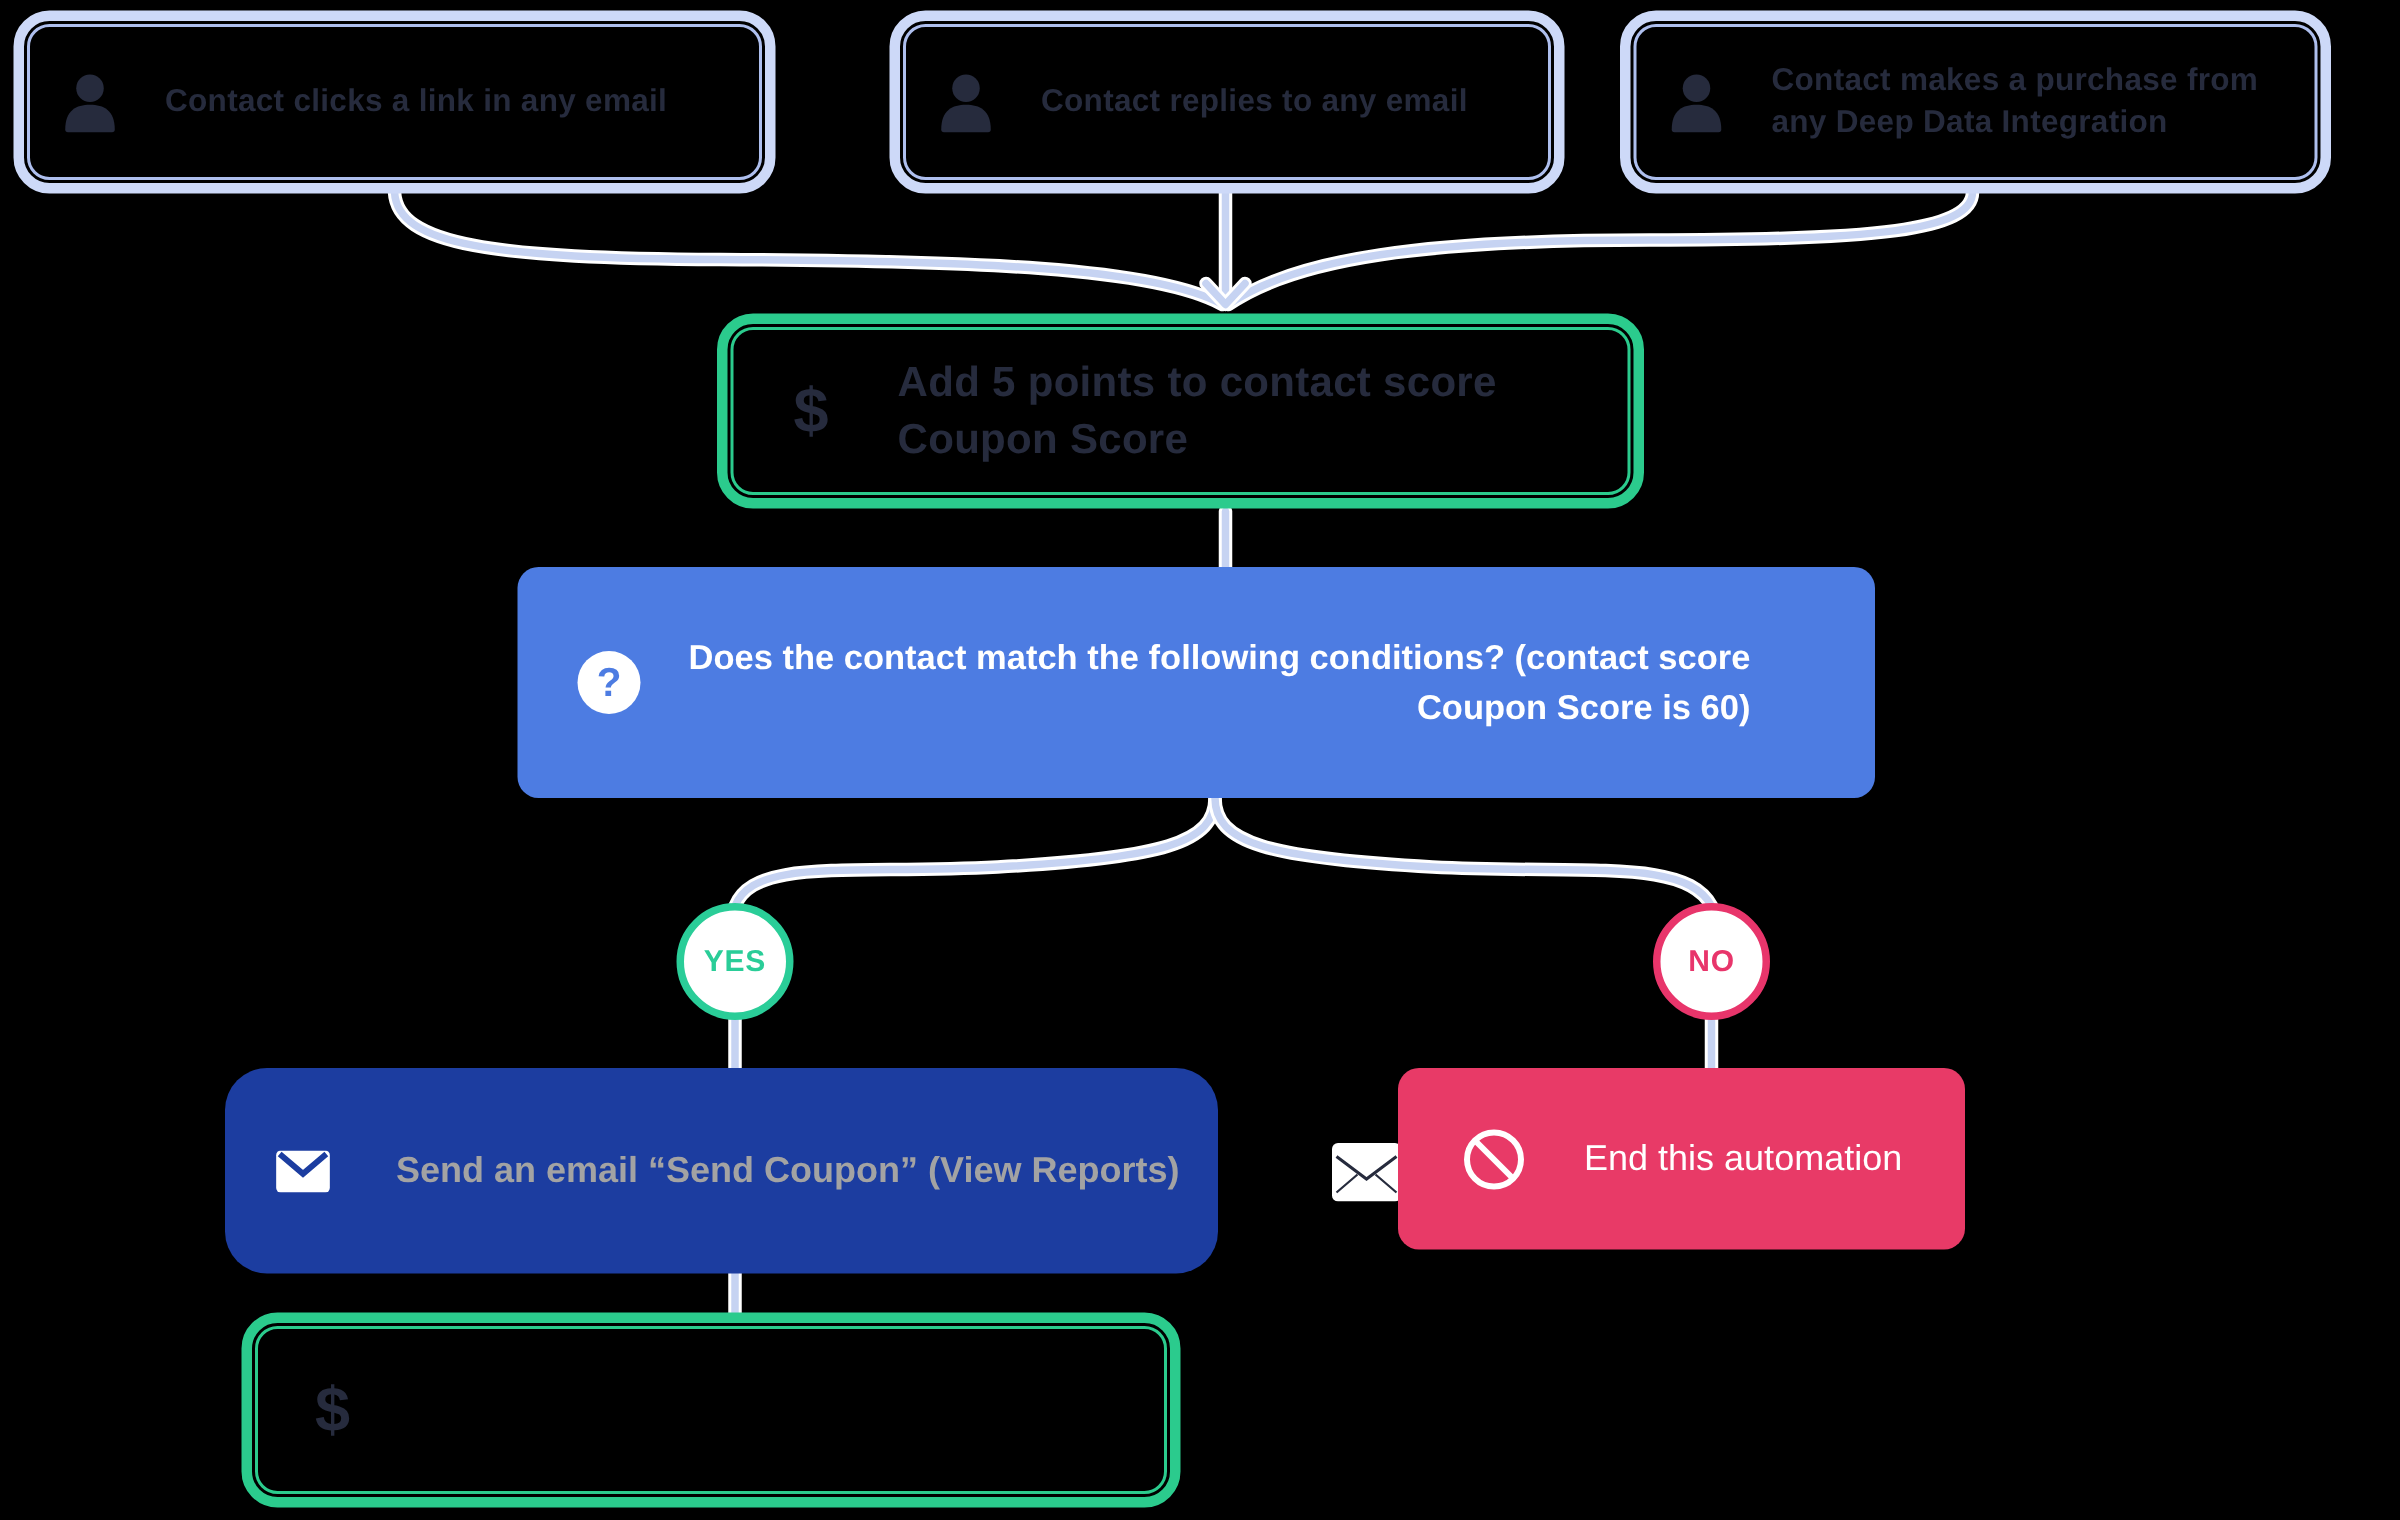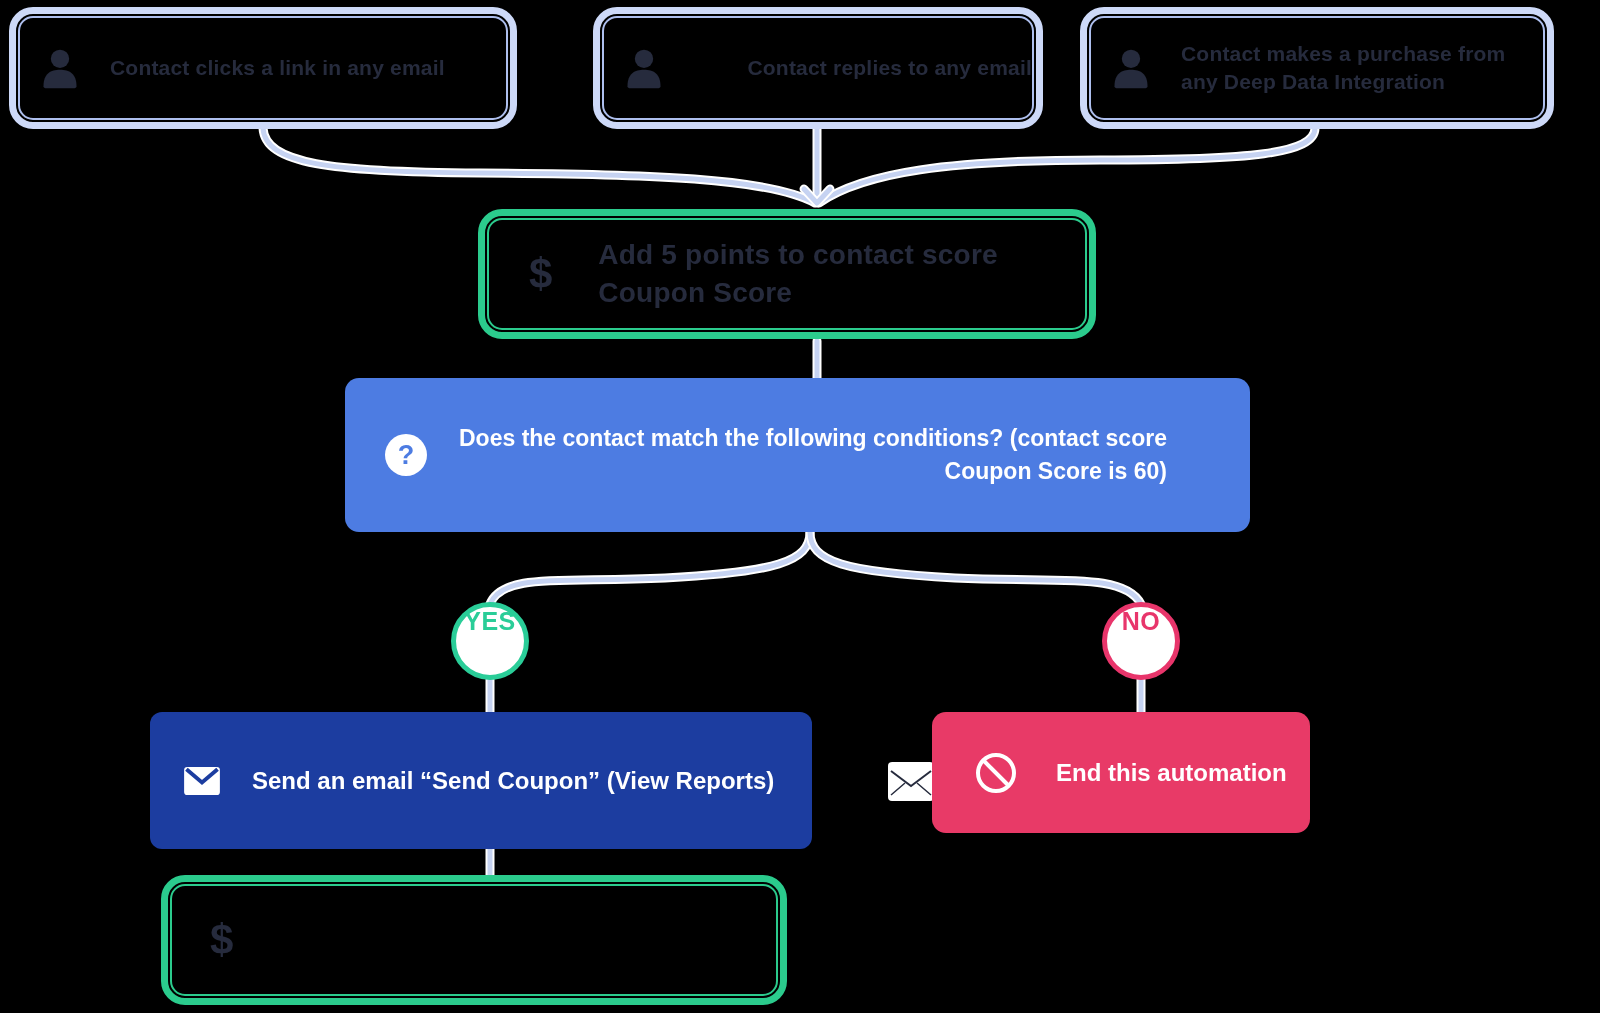--- a/index.html
+++ b/index.html
@@ -67,46 +67,46 @@
     width: 42px; height: 42px; border-radius: 50%;
     background: #fff; color: var(--blue, #4d7ce2);
     display: flex; align-items: center; justify-content: center;
     font-size: 27px; font-weight: 700; flex: none;
   }
 
   
   .branch-badge {
     border-radius: 50%;
     background: #fff;
-    display: flex; align-items: flex-start; justify-content: center;
-    font-size: 25px; font-weight: 700; letter-spacing: .5px;
+    display: flex; align-items: center; justify-content: center;
+    font-size: 20px; font-weight: 700; letter-spacing: .5px;
     width: 78px; height: 78px; z-index: 3;
   }
   .badge-yes { border: 5px solid var(--green-bright, #2acd98); color: var(--green-bright, #2acd98); }
   .badge-no  { border: 5px solid var(--pink, #e8356b); color: var(--pink, #e8356b); }
 
   
   .email-box {
     background: var(--navy, #1c3da0);
-    border-radius: 12px;
+    border-radius: 28px;
     padding-left: 34px;
-    gap: 32px;
-    color: #ffffff;
+    gap: 44px;
+    color: #a3a3a3;
   }
   .email-box .light-label { font-size: 24px; font-weight: 700; }
 
   
   .end-box {
     background: var(--pink-fill, #e83a67);
     border-radius: 14px;
     padding-left: 42px;
     gap: 38px;
     color: #fff;
   }
-  .end-box .light-label { font-size: 24px; font-weight: 700; }
+  .end-box .light-label { font-size: 24px; font-weight: 400; }
 
   .icon { flex: none; display: block; }
 </style>
 </head>
 <body>
 
 <div id="canvas">
 
   <svg id="wires" width="1600" height="1013" viewBox="0 0 1600 1013">
 
@@ -142,21 +142,21 @@
   </svg>
 
   <div class="node trigger" style="left:18px; top:16px; width:490px; height:104px;">
     <svg class="icon" width="44" height="46" viewBox="0 0 48 48">
       <circle cx="24" cy="14" r="10" fill="#262b3d"></circle>
       <path d="M6 44 C6 30 14 26 24 26 C34 26 42 30 42 44 Q42 46 40 46 L8 46 Q6 46 6 44 Z" fill="#262b3d"></path>
     </svg>
     <div class="dark-label">Contact clicks a link in any email</div>
   </div>
 
-  <div class="node trigger" style="left:602px; top:16px; width:432px; height:104px;justify-content:space-between;">
+  <div class="node trigger" style="left:602px; top:16px; width:432px; height:104px;">
     <svg class="icon" width="44" height="46" viewBox="0 0 48 48">
       <circle cx="24" cy="14" r="10" fill="#262b3d"></circle>
       <path d="M6 44 C6 30 14 26 24 26 C34 26 42 30 42 44 Q42 46 40 46 L8 46 Q6 46 6 44 Z" fill="#262b3d"></path>
     </svg>
     <div class="dark-label">Contact replies to any email</div>
   </div>
 
   <div class="node trigger" style="left:1089px; top:16px; width:456px; height:104px;">
     <svg class="icon" width="44" height="46" viewBox="0 0 48 48">
       <circle cx="24" cy="14" r="10" fill="#262b3d"></circle>

